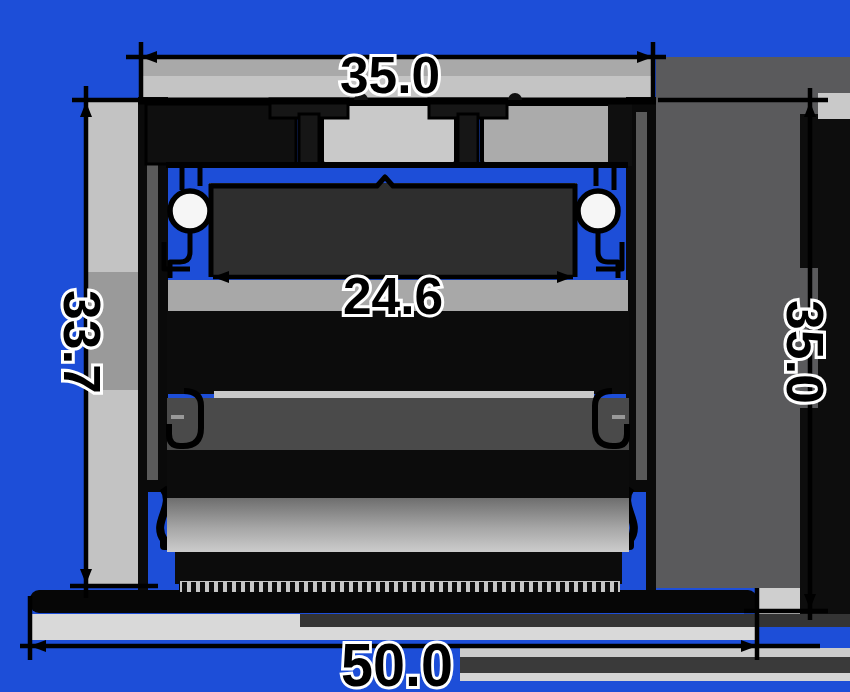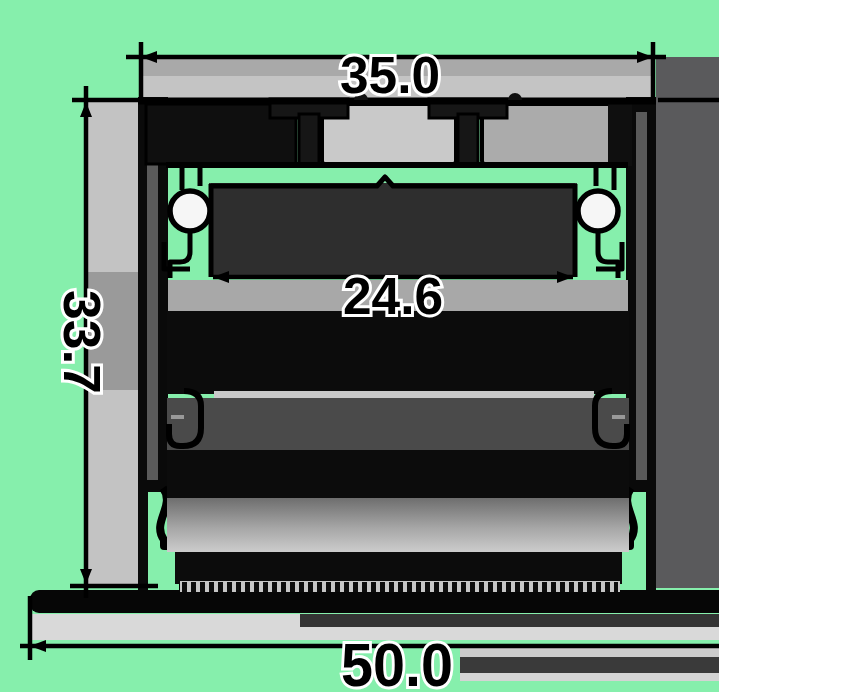--- a/index.html
+++ b/index.html
@@ -1,16 +1,16 @@
 <!DOCTYPE html>
 <html><head>
 <meta charset="utf-8">
 <style>
   html,body{margin:0;padding:0;background:#ffffff;}
-  .stage{position:relative;width:719px;height:692px;overflow:hidden;background:#86efac;}
+  .stage{position:relative;width:850px;height:692px;overflow:hidden;background:#1d4ed8;}
   svg{display:block;}
   .dim-stroke{stroke:#000;stroke-width:4.5;fill:none;}
   .prof-stroke{stroke:#000;fill:none;stroke-linejoin:round;}
   .arrow{fill:#000;stroke:none;}
   .dim-text{
     font-family:"Liberation Sans", sans-serif;
     font-weight:bold;
     font-size:52px;
     fill:#000;
     stroke:#fff;

